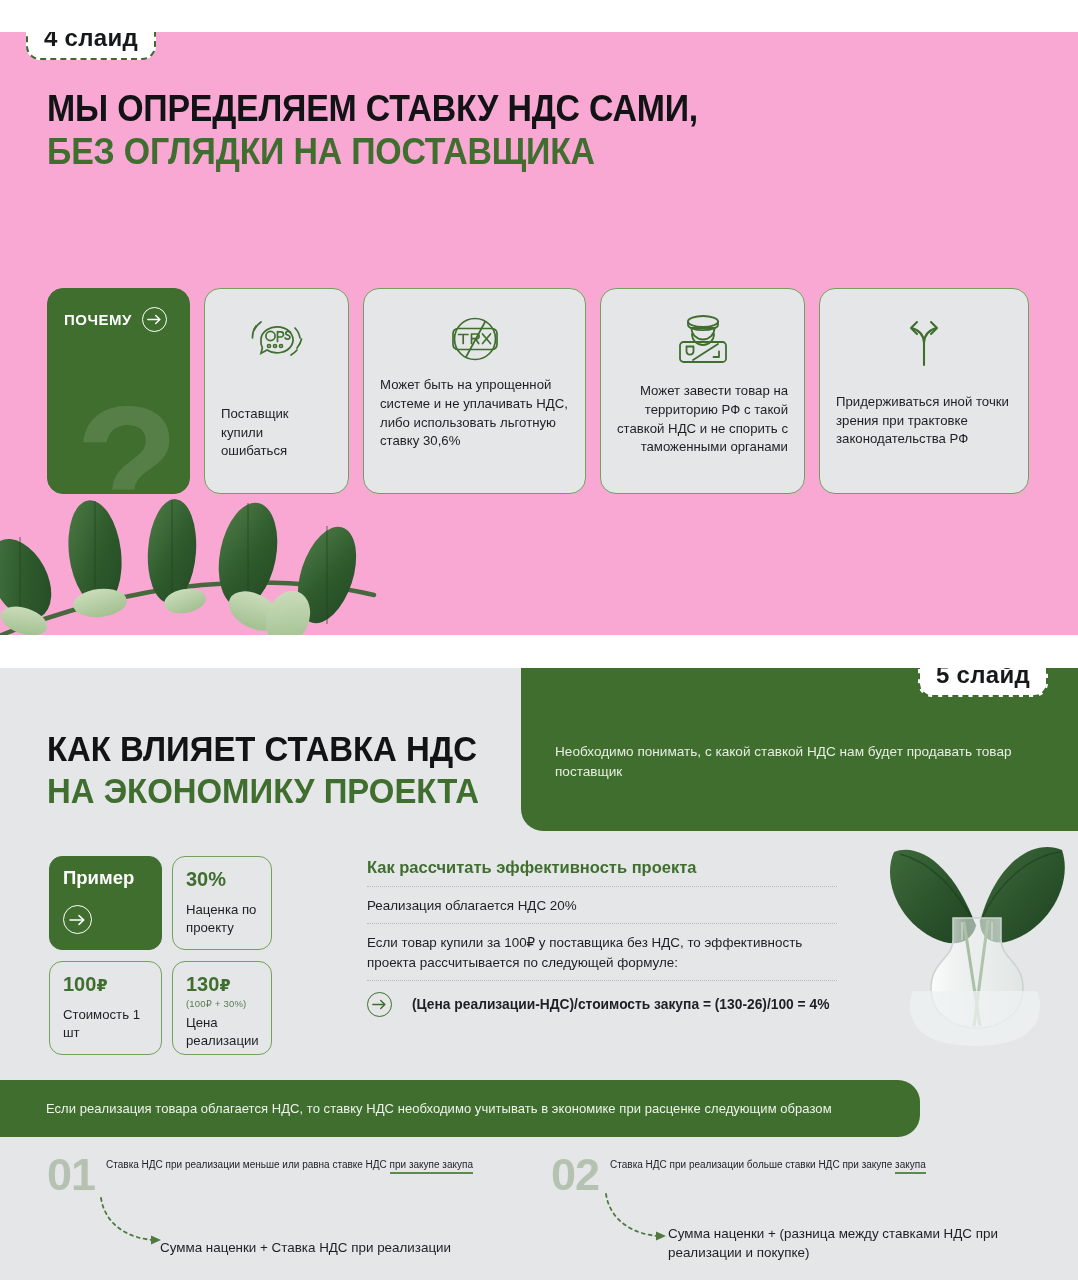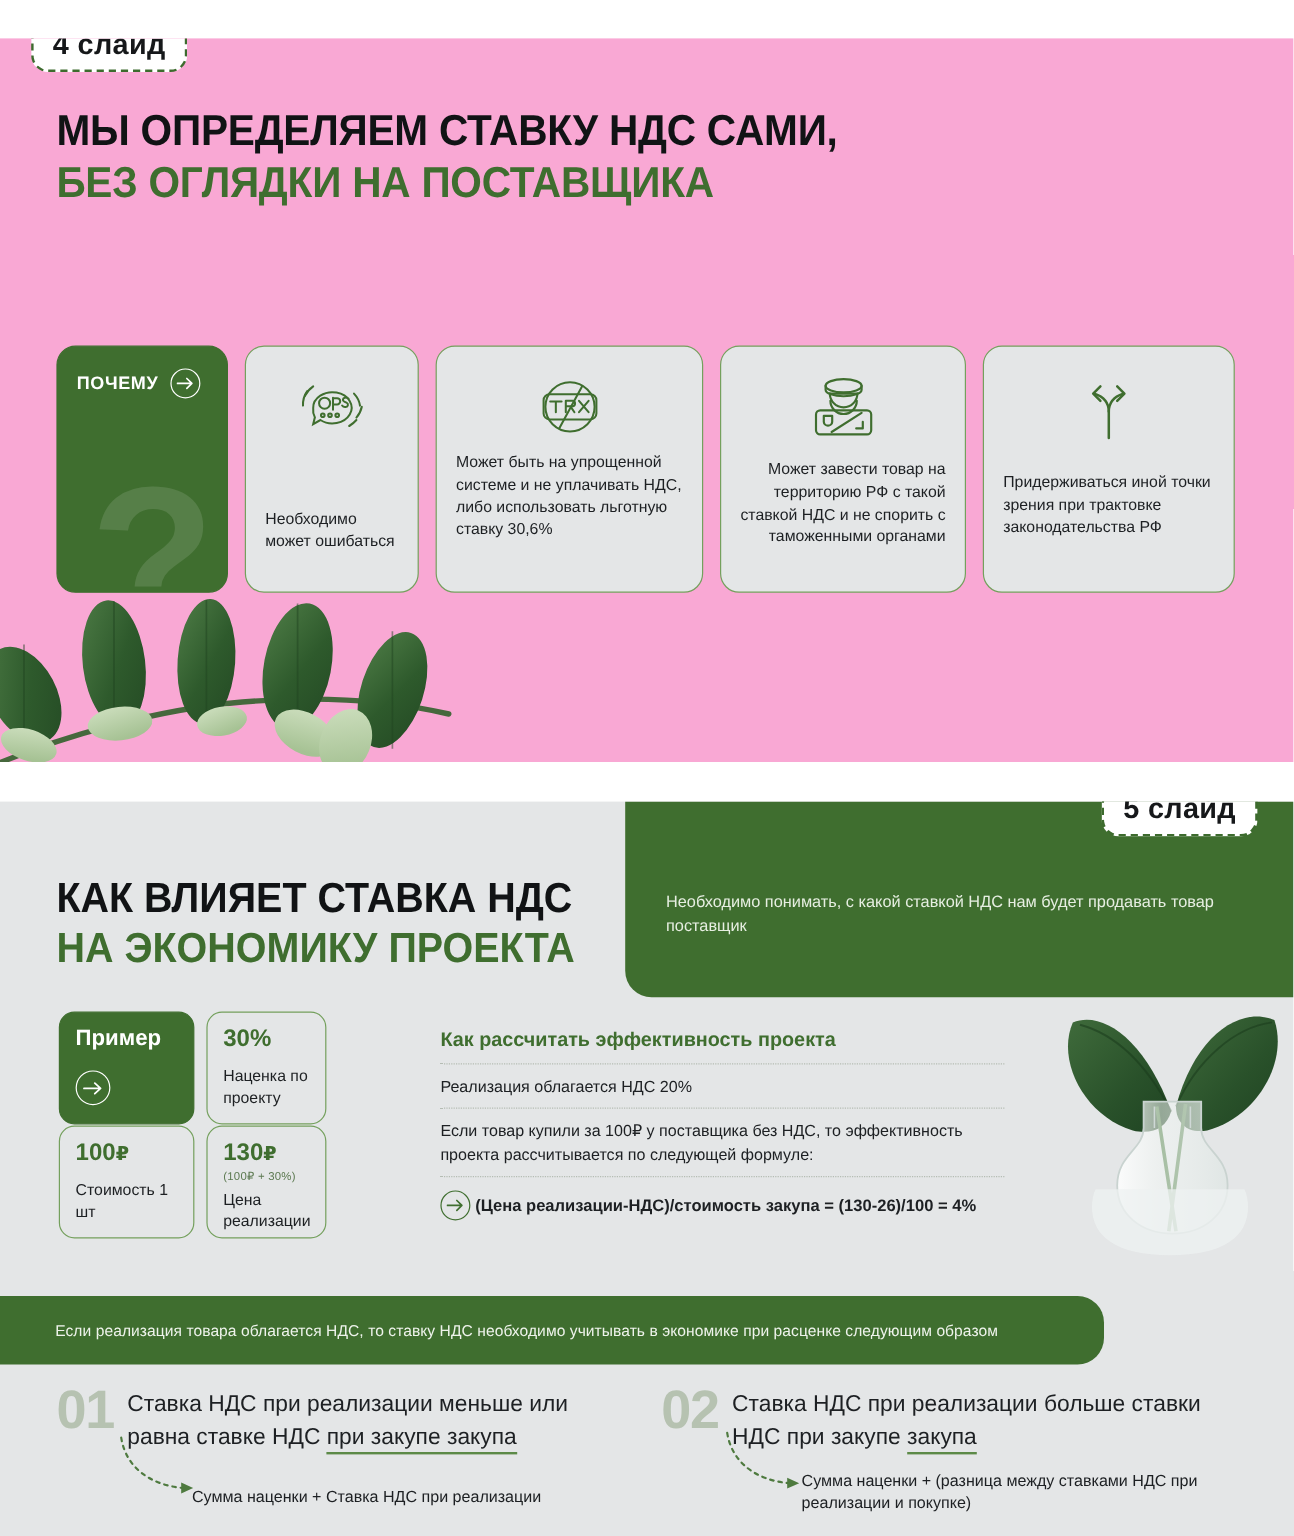--- a/index.html
+++ b/index.html
@@ -156,24 +156,24 @@
   .headline5 { position: absolute; left: 47px; top: 62px; line-height: 1.06; }
   .headline5 .l1, .headline5 .l2 {
     font-size: 35px; font-weight: 800; display: block;
     transform: scaleX(0.94); transform-origin: left center;
   }
   .headline5 .l1 { color: #111315; }
   .headline5 .l2 { color: #3f6e2f; margin-top: 5px; }
 
   
   .stats {
-    position: absolute; left: 49px; top: 175px;
+    position: absolute; left: 49px; top: 188px;
     display: grid;
     grid-template-columns: 113px 100px;
-    gap: 1px 10px;
+    gap: 11px 10px;
     z-index: 8;
   }
   .scard {
     border: 1.6px solid #74a05d;
     border-radius: 13px;
     padding: 11px 13px 12px 13px;
     background: #e4e6e7;
     height: 94px;
     position: relative;
   }
@@ -196,21 +196,21 @@
   .calc { position: absolute; left: 367px; top: 190px; width: 470px; z-index: 8; }
   .calc h3 {
     color: #3f6e2f; font-size: 16.5px; font-weight: 700; margin-bottom: 9px;
   }
   .calc .row {
     border-top: 1.4px dotted #b4bcb3;
     padding: 9px 0 8px 0;
     font-size: 13.4px; line-height: 1.45; color: #1d2023;
   }
   .calc .row.formula {
-    display: flex; align-items: center; gap: 4px;
+    display: flex; align-items: center; gap: 20px;
     font-weight: 700; font-size: 13.8px; padding-top: 11px;
   }
   .arrow-circle.gr {
     border-color: #3f6e2f; width: 25px; height: 25px;
   }
 
   .vase { position: absolute; right: 8px; top: 158px; width: 186px; height: 246px; z-index: 6; }
 
   
   .strip {
@@ -231,21 +231,21 @@
     position: absolute;
     display: flex; gap: 11px;
   }
   #bnum-01 { left: 47px; top: 0; width: 470px; }
   #bnum-02 { left: 551px; top: 0; width: 470px; }
   .bnum .num {
     font-size: 45px; font-weight: 800; color: #b6c2b1; line-height: 0.86;
     letter-spacing: -1px; flex: none;
   }
   .bnum .btext {
-    font-size: 19px; line-height: 1.42; color: #1d2023; padding-top: 2px;
+    font-size: 10px; line-height: 1.42; color: #1d2023; padding-top: 2px;
   }
   .bnum .ul { border-bottom: 2px solid #5c8a48; padding-bottom: 2px; }
   .concl {
     position: absolute;
     font-size: 13.4px; line-height: 1.42; color: #1d2023;
   }
   #concl-01 { left: 160px; top: 82px; width: 340px; }
   #concl-02 { left: 668px; top: 68px; width: 340px; }
   .dashed-arrow { position: absolute; }
   #da-01 { left: 95px; top: 38px; }
@@ -321,21 +321,21 @@
             <path d="M43 41 a26 22 0 0 0 6 -5"></path>
             <circle cx="22.5" cy="22" r="4.6"></circle>
             <path d="M29.5 17.5 v10 M29.5 17.8 h3.4 a2.6 2.6 0 0 1 0 5.2 h-3.4"></path>
             <path d="M42.5 18.4 a3 3 0 0 0 -3 -1 c-2 0.3 -2.4 2.6 -0.6 3.3 l1.8 0.8 c2 0.9 1.5 3.4 -0.6 3.6 a3 3 0 0 1 -3 -1.2"></path>
             <circle cx="21" cy="32" r="1.5"></circle>
               <circle cx="27" cy="32" r="1.5"></circle>
               <circle cx="33" cy="32" r="1.5"></circle>
           </g>
         </svg>
       </div>
-      <div class="card-text">Необходимо может ошибаться</div>
+      <div class="card-text">Поставщик купили ошибаться</div>
     </div>
 
     <div class="card item w2">
       <div class="card-icon">
         <svg width="62" height="54" viewBox="0 0 62 54">
           <g stroke="#3f6e2f" fill="none" stroke-width="1.7" stroke-linecap="round" stroke-linejoin="round">
             <circle cx="31" cy="27" r="20.5"></circle>
             <rect x="9" y="16.5" width="44" height="21" rx="5"></rect>
             <path d="M14.5 22.5 h9.5 M19.2 22.5 v9"></path>
             <path d="M27.5 22 v9.5 M27.5 22 h6 a2.4 2.4 0 0 1 0 4.6 h-6 M31.5 26.8 l3.2 4.7"></path>

